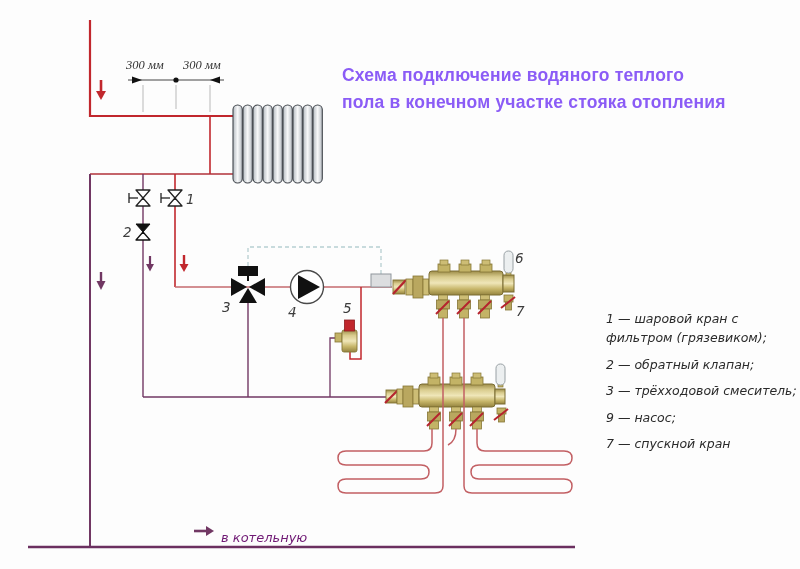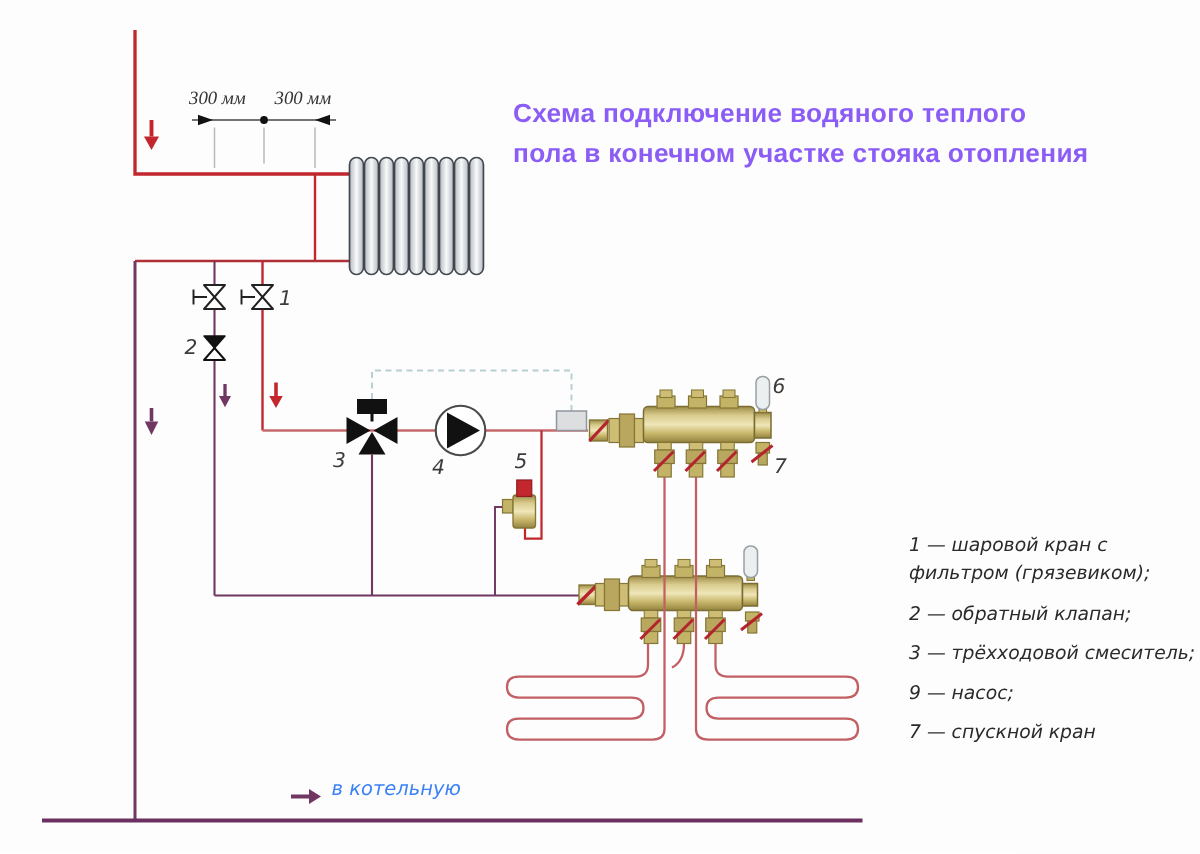--- a/index.html
+++ b/index.html
@@ -17,25 +17,25 @@
     font-style:italic;font-size:12.5px;color:#333;
     font-family:Liberation Serif, serif;
   }
   .marker{
     font-style:italic;font-size:13.5px;color:#3c3c3c;
     font-family:"DejaVu Sans",sans-serif;
   }
   .legend{
     position:absolute;left:606px;top:309px;width:192px;
     font-style:italic;font-size:12.5px;color:#2a2a2a;line-height:19px;
-    font-family:"DejaVu Sans",sans-serif;white-space:normal;margin-top:44px;
+    font-family:"DejaVu Sans",sans-serif;white-space:normal;
   }
   .legend-item{margin-bottom:7.5px;}
   .boiler-note{
-    left:221px;top:519px;font-style:italic;font-size:13px;color:#3b82f6;
+    left:221px;top:530px;font-style:italic;font-size:13px;color:#701a75;
     font-family:"DejaVu Sans",sans-serif;
   }
 </style>
 </head>
 <body>
 
 <div id="stage">
 
   <svg id="pipes" width="800" height="569" viewBox="0 0 800 569">
     <defs>

